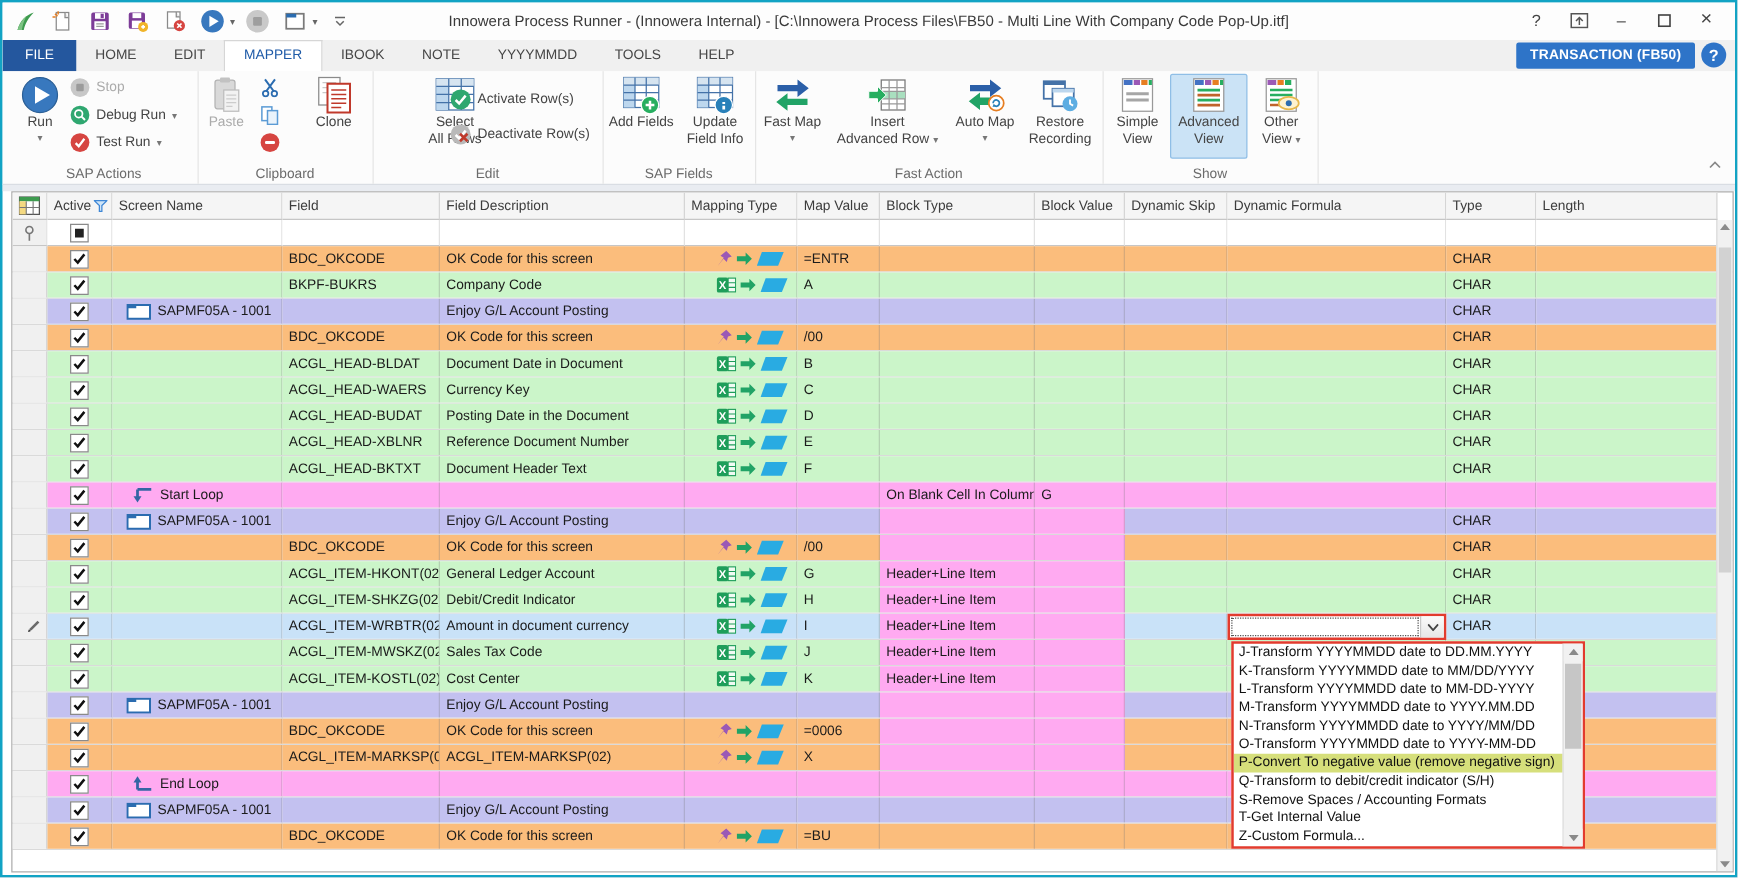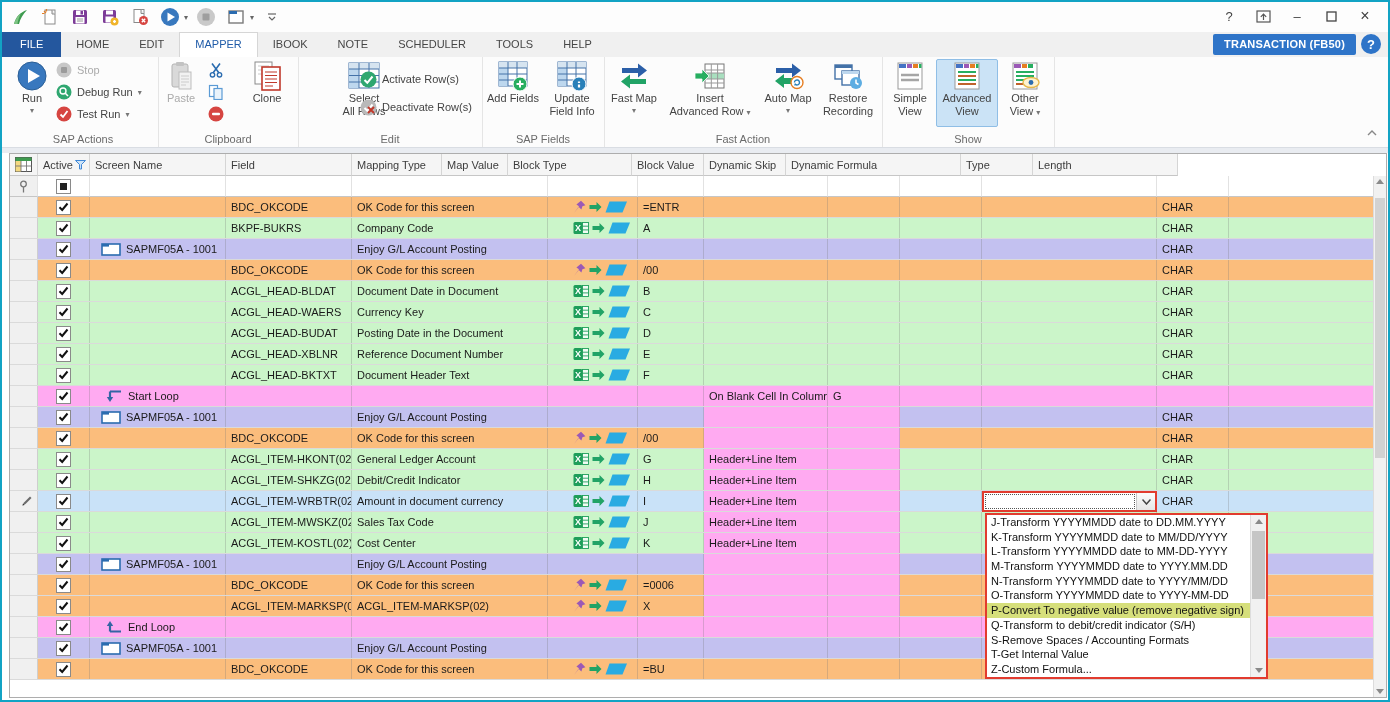--- a/index.html
+++ b/index.html
@@ -138,20 +138,21 @@
           </svg>
       </span>
       <span class="qcaret">▾</span>
       <span class="qbtn">
         <svg width="12" height="12" viewBox="0 0 12 12">
             <path d="M2 3 h8" stroke="#666" stroke-width="1.2"></path>
             <path d="M3 6 l3 3 3-3" fill="none" stroke="#666" stroke-width="1.2"></path>
           </svg>
       </span>
     </div>
+    <div class="wtitle">Innowera Process Runner - (Innowera Internal) - [C:\Innowera Process Files\FB50 - Multi Line With Company Code Pop-Up.itf]</div>
     <div class="wctl">
       <span class="wbtn">?</span>
       <span class="wbtn">
         <svg width="15" height="13" viewBox="0 0 15 13">
             <rect x="1" y="1" width="13" height="11" fill="none" stroke="#555" stroke-width="1.2"></rect>
             <path d="M7.5 10 V4.5 M4.8 6.8 L7.5 4 10.2 6.8" fill="none" stroke="#555" stroke-width="1.2"></path>
           </svg>
       </span>
       <span class="wbtn">–</span>
       <span class="wbtn">
@@ -164,21 +165,21 @@
   </div>
 
   <div class="tabrow">
     <div class="tabstrip">
         <div class="tab file">FILE</div>
         <div class="tab">HOME</div>
         <div class="tab">EDIT</div>
         <div class="tab active">MAPPER</div>
         <div class="tab">IBOOK</div>
         <div class="tab">NOTE</div>
-        <div class="tab">SCHEDULER</div>
+        <div class="tab">YYYYMMDD</div>
         <div class="tab">TOOLS</div>
         <div class="tab">HELP</div>
       </div>
     <div class="txnbadge">TRANSACTION (FB50)</div>
     <div class="helpcircle">?</div>
   </div>
 
   <div class="ribbon">
 
     <div class="rgroup" style="left:6px;width:150px;">
@@ -457,20 +458,23 @@
           <span>Active</span>
           <span class="funnel"><svg width="11" height="10" viewBox="0 0 11 10">
               <polygon points="0.5,0.5 10.5,0.5 6.5,4.5 6.5,9 4.5,9 4.5,4.5" fill="#CFE4F7" stroke="#3F87D6"></polygon>
             </svg></span>
         </div>
         <div class="cell hcell" style="width: 136px;">
           <span>Screen Name</span>
         </div>
         <div class="cell hcell" style="width: 126px;">
           <span>Field</span>
+        </div>
+        <div class="cell hcell" style="width: 196px;">
+          <span>Field Description</span>
         </div>
         <div class="cell hcell" style="width: 90px;">
           <span>Mapping Type</span>
         </div>
         <div class="cell hcell" style="width: 66px;">
           <span>Map Value</span>
         </div>
         <div class="cell hcell" style="width: 124px;">
           <span>Block Type</span>
         </div>

